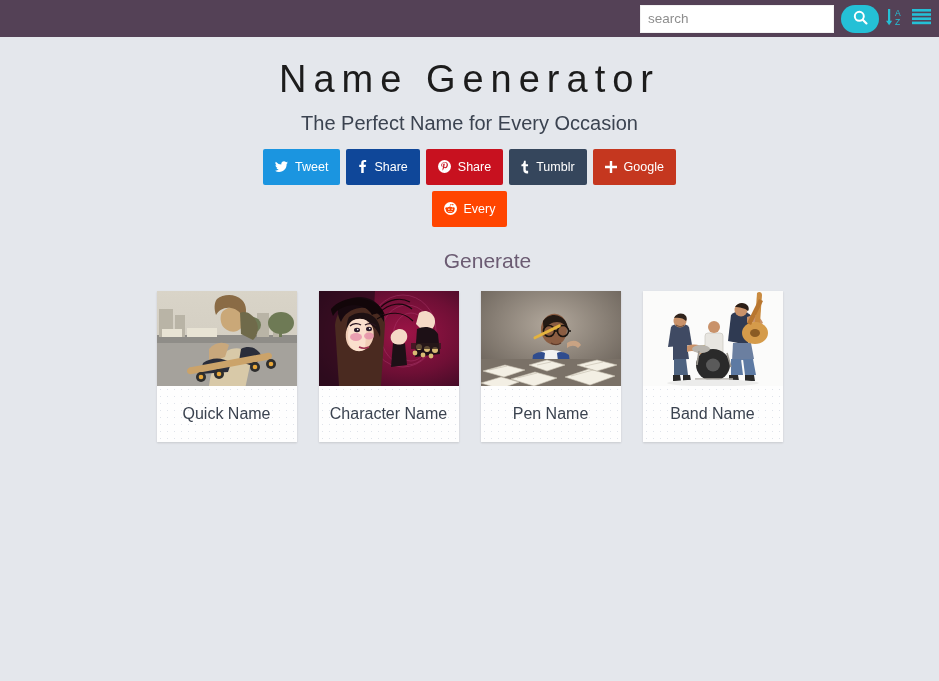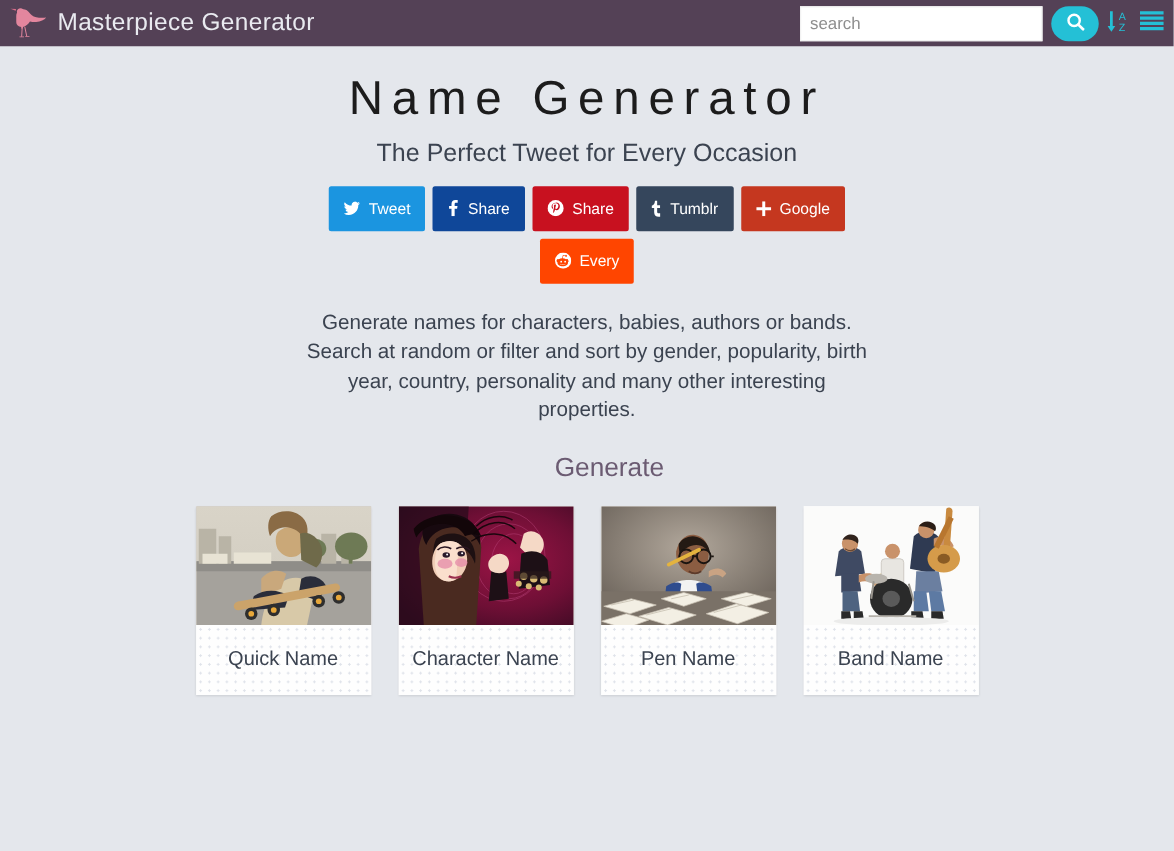--- a/index.html
+++ b/index.html
@@ -170,32 +170,20 @@
     background-color: #fefefe;
     background-image: radial-gradient(#dfe3ea 0.8px, transparent 0.9px);
     background-size: 7px 7px;
     text-align: center;
   }
 </style>
 </head>
 <body>
 
 <div class="topbar">
-  <div class="brand">
-    <span class="flamingo">
-      <svg viewBox="0 0 36 32" xmlns="http://www.w3.org/2000/svg">
-        <path d="M9 9.5c0-3 2.6-5.2 5.4-5.2 2.2 0 3.6 1 4.6 2.3 1.6 2 3 3.6 6 4.2 2.8.6 5.6.5 8 .2-1.6 2-4.6 3.4-8 3.6-2 .1-3.6-.1-5-.5-1.5 2.3-3.5 3.9-5.6 4.5l-.2 1.2h-1.4l.3-1.2c-2.2-.3-4.1-1.6-4.1-4.2V9.5z" fill="#e3869e"></path>
-        <path d="M12.4 3.6c1.6 0 2.9 1.2 2.9 2.7s-1.3 2.7-2.9 2.7S9.5 7.8 9.5 6.3s1.3-2.7 2.9-2.7z" fill="#e3869e"></path>
-        <path d="M8.6 5.6 4.4 3.9l4.4.2z" fill="#d96d8a"></path>
-        <path d="M13.4 18.3h.8l-.5 8h-.8zM15.4 18.4h.8l1.6 7.6h-.8z" fill="#e3869e"></path>
-        <path d="M11.6 26.1h3.6v.7h-3.6zM16.2 25.7h3.4v.7h-3.4z" fill="#e3869e"></path>
-      </svg>
-    </span>
-    <span class="brand-title">Masterpiece Generator</span>
-  </div>
 
   <div class="topbar-right">
     <input class="search-input" type="text" placeholder="search" style="">
     <button class="search-btn">
       <span>
         <svg width="17" height="17" viewBox="0 0 20 20" xmlns="http://www.w3.org/2000/svg">
           <circle cx="8.6" cy="8.6" r="5.3" fill="none" stroke="#ffffff" stroke-width="2.3"></circle>
           <line x1="12.6" y1="12.6" x2="17" y2="17" stroke="#ffffff" stroke-width="2.6" stroke-linecap="round"></line>
         </svg>
       </span>
@@ -224,21 +212,21 @@
         </svg>
       </span>
     </button>
   </div>
 </div>
 
 <div class="page">
   <div class="content">
 
     <h1 class="page-title">Name Generator</h1>
-    <h2 class="page-subtitle">The Perfect Tweet for Every Occasion</h2>
+    <h2 class="page-subtitle">The Perfect Name for Every Occasion</h2>
 
     <div class="social-rows">
       <div class="social-row">
         <button class="social-btn" style="background:#1b95e0">
           <span class="glyph">
             <svg width="13" height="11" viewBox="0 0 16 13" xmlns="http://www.w3.org/2000/svg">
               <path d="M16 1.6a6.4 6.4 0 0 1-1.9.5A3.3 3.3 0 0 0 15.5.3a6.6 6.6 0 0 1-2.1.8A3.3 3.3 0 0 0 7.8 4a9.3 9.3 0 0 1-6.8-3.4 3.3 3.3 0 0 0 1 4.4A3.2 3.2 0 0 1 .5 4.6v.1a3.3 3.3 0 0 0 2.6 3.2 3.3 3.3 0 0 1-1.5.1 3.3 3.3 0 0 0 3 2.3A6.6 6.6 0 0 1 0 11.7a9.3 9.3 0 0 0 5 1.5c6 0 9.3-5 9.3-9.3v-.4A6.6 6.6 0 0 0 16 1.6z" fill="#ffffff"></path>
             </svg>
           </span>
           <span>Tweet</span>
@@ -288,21 +276,20 @@
             <svg width="13" height="13" viewBox="0 0 16 16" xmlns="http://www.w3.org/2000/svg">
               <circle cx="8" cy="8" r="8" fill="#ffffff"></circle>
               <path d="M13 7.6a1.3 1.3 0 0 0-2.2-.9 6.4 6.4 0 0 0-3.2-1l.6-2.6 1.8.4a.9.9 0 1 0 .1-.6l-2.1-.5a.3.3 0 0 0-.3.2l-.7 3.1a6.4 6.4 0 0 0-3.2 1A1.3 1.3 0 1 0 2.4 9.6a2.5 2.5 0 0 0 0 .4c0 2 2.3 3.6 5.2 3.6s5.2-1.6 5.2-3.6a2.5 2.5 0 0 0 0-.4 1.3 1.3 0 0 0 .2-2zM5.2 9a.9.9 0 1 1 .9.9.9.9 0 0 1-.9-.9zm5 2.6a3.7 3.7 0 0 1-2.6.8 3.7 3.7 0 0 1-2.6-.8.3.3 0 0 1 .4-.4 3.2 3.2 0 0 0 2.2.6 3.2 3.2 0 0 0 2.2-.6.3.3 0 0 1 .4.4zm-.2-1.7a.9.9 0 1 1 .9-.9.9.9 0 0 1-.9.9z" fill="#ff4500"></path>
             </svg>
           </span>
           <span>Every</span>
         </button>
       </div>
     </div>
 
-    <p class="description">Generate names for characters, babies, authors or bands. Search at random or filter and sort by gender, popularity, birth year, country, personality and many other interesting properties.</p>
 
     <h3 class="section-heading">Generate</h3>
 
     <div class="card-grid">
 
       <div class="card">
         <div class="card-thumb">
           <svg viewBox="0 0 140 95" xmlns="http://www.w3.org/2000/svg">
             <defs>
               <linearGradient id="qsky" x1="0" y1="0" x2="0" y2="1">

